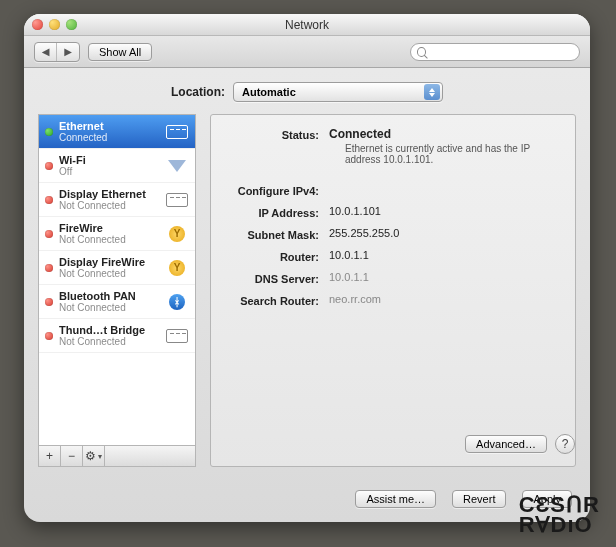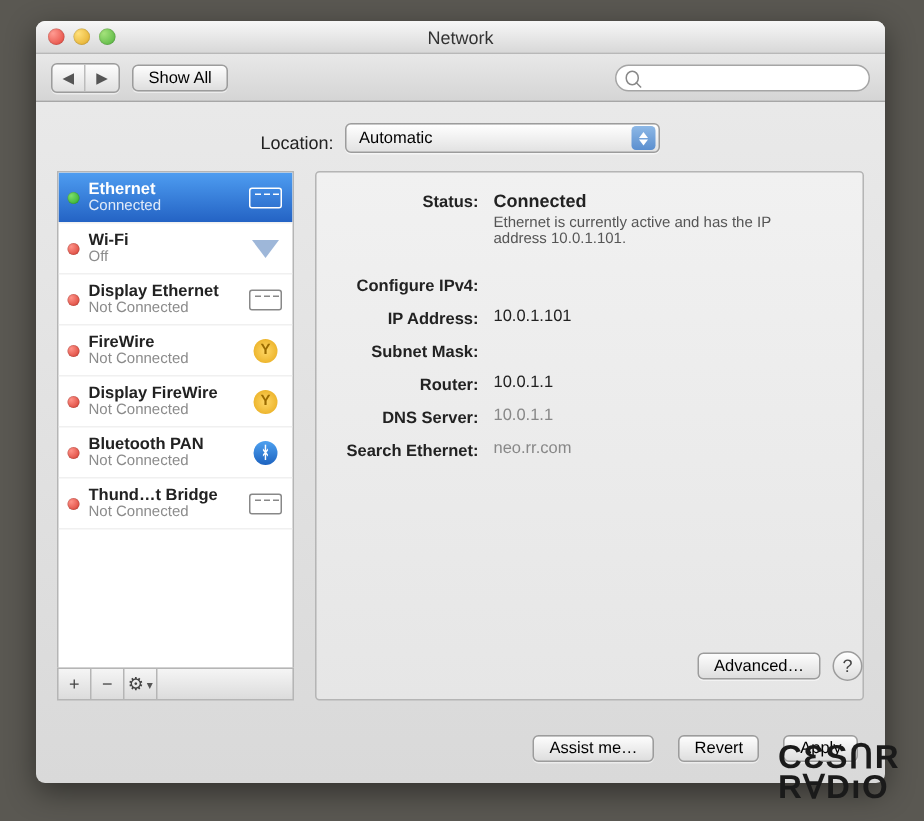--- a/index.html
+++ b/index.html
@@ -11,21 +11,21 @@
     height: 547px;
     position: relative;
   }
   .window {
     position: absolute;
     left: 24px;
     top: 14px;
     width: 566px;
     height: 508px;
     background: linear-gradient(#ebebeb, #d9d9d9);
-    border-radius: 6px;
+    border-radius: 16px;
     box-shadow: 0 6px 20px rgba(0,0,0,.45);
     overflow: hidden;
   }
   .titlebar {
     height: 22px;
     background: linear-gradient(#f7f7f7, #d8d8d8);
     border-bottom: 1px solid #b8b8b8;
     display: flex;
     align-items: center;
     position: relative;
@@ -107,22 +107,22 @@
     content:""; position:absolute; width:5px; height:1.4px;
     background:#888; transform:rotate(45deg);
     bottom:-2px; right:-3px;
   }
   .content {
     padding: 8px 14px 14px 14px;
     display:flex; flex-direction:column;
     height: calc(100% - 54px);
   }
   .loc-row {
-    display:flex; align-items:flex-end; justify-content:center;
-    gap: 8px; margin: 6px 0 12px 0;
+    display:flex; align-items:center; justify-content:center;
+    gap: 8px; margin: 6px 0 12px 0; font-weight: bold;
   }
   .loc-label { font-size: 12px; color:#222; }
   .popup {
     height: 20px; min-width: 210px;
     border: 1px solid #9c9c9c;
     border-radius: 4px;
     background: linear-gradient(#ffffff,#e2e2e2);
     display:flex; align-items:center;
     padding: 0 20px 0 8px;
     position:relative;
@@ -211,21 +211,21 @@
     display:flex; margin-bottom:8px; align-items:flex-start;
   }
   .dlabel {
     width:118px; text-align:right; padding-right:10px;
     font-size:11px; color:#222; font-weight:bold;
     padding-top:2px;
   }
   .dval { flex:1; font-size:11px; color:#222; }
   .dval.muted { color:#888; }
   .status-block .stat { font-weight:bold; font-size:12px; }
-  .status-block .desc { font-size:10px; color:#555; margin-top:2px; max-width:210px; }
+  .status-block .desc { font-size:10px; color:#555; margin-top:2px; max-width:210px;margin-left:16px; }
   .select200 { min-width: 200px; }
 
   .detail-footer {
     margin-top:auto; display:flex; justify-content:flex-end;
     gap:8px; align-items:center;
   }
   .helpbtn {
     width:20px;height:20px;border-radius:50%;
     border:1px solid #9c9c9c;
     background:linear-gradient(#ffffff,#dedede);
@@ -421,34 +421,35 @@
           <div class="dlabel">Configure IPv4:</div>
         </div>
 
         <div class="drow">
           <div class="dlabel">IP Address:</div>
           <div class="dval">10.0.1.101</div>
         </div>
 
         <div class="drow">
           <div class="dlabel">Subnet Mask:</div>
+          <div class="dval">255.255.255.0</div>
         </div>
 
         <div class="drow">
           <div class="dlabel">Router:</div>
           <div class="dval">10.0.1.1</div>
         </div>
 
         <div class="drow">
           <div class="dlabel">DNS Server:</div>
           <div class="dval muted">10.0.1.1</div>
         </div>
 
         <div class="drow">
-          <div class="dlabel">Search Ethernet:</div>
+          <div class="dlabel">Search Router:</div>
           <div class="dval muted">neo.rr.com</div>
         </div>
 
         <div class="detail-footer">
           <div class="pillbtn">
             <span>Advanced…</span>
           </div>
           <div class="helpbtn">
             <span>?</span>
           </div>

